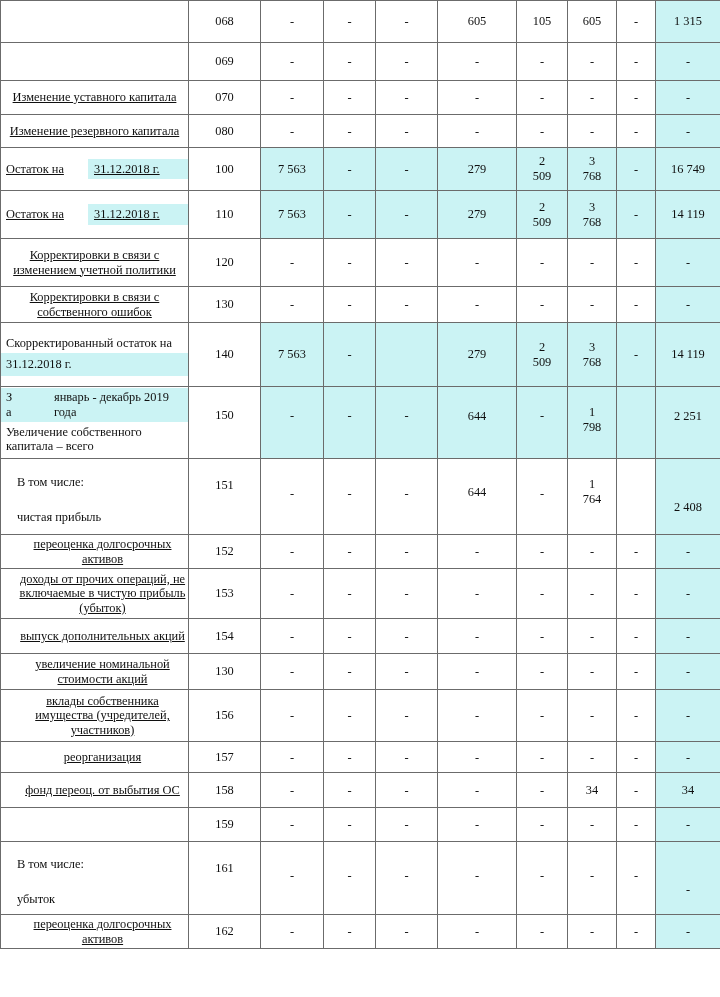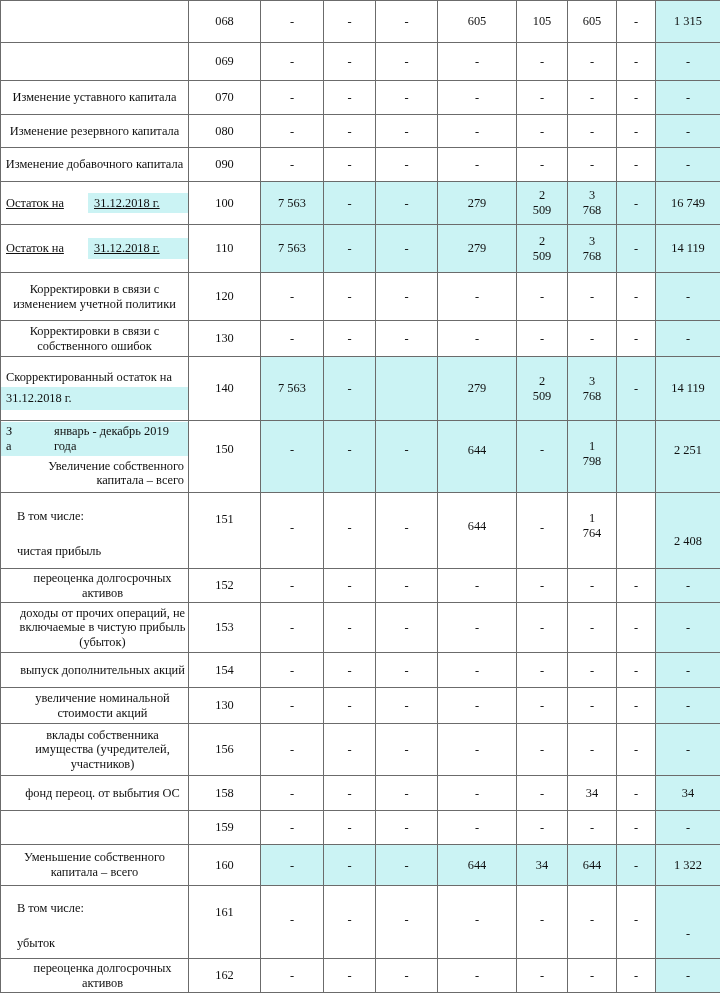--- a/index.html
+++ b/index.html
@@ -37,20 +37,21 @@
   col.c-4{width:79px}
   col.c-5{width:51px}
   col.c-6{width:49px}
   col.c-7{width:39px}
   col.c-8{width:65px}
 
   td.label{
     text-align:left;
     padding:2px 3px 2px 5px;
     vertical-align:middle;
+    text-decoration:underline;
   }
   td.code{font-size:12.6px;}
   td.num{font-size:12.6px;}
   .cyan{background:#cbf3f4 !important;}
 
   
   .splitlabel{
     padding:0;
     position:relative;
     height:100%;
@@ -98,21 +99,21 @@
     padding:2px 2px 2px 5px;
     text-align:left;
   }
   .periodlabel .per .za{
     flex:0 0 48px;
     line-height:1.18;
   }
   .periodlabel .per .txt{line-height:1.18;}
   .periodlabel .sub{
     padding:3px 4px 3px 5px;
-    text-align:right;
+    text-align:left;
     background:#ffffff;
   }
   .indent1{padding-left:16px !important;}
   
   .vtop{vertical-align:top;}
   .vbot{vertical-align:bottom;padding-bottom:3px;margin-left:14px;}
   .twoline{white-space:pre-line;}
 </style>
 </head>
 <body>
@@ -178,32 +179,20 @@
       <td class="num">-</td>
       <td class="num">-</td>
       <td class="num">-</td>
       <td class="num">-</td>
       <td class="num">-</td>
       <td class="num">-</td>
       <td class="num">-</td>
       <td class="num cyan">-</td>
     </tr>
 
-    <tr style="height:34px">
-      <td class="label">Изменение добавочного капитала</td>
-      <td class="code">090</td>
-      <td class="num">-</td>
-      <td class="num">-</td>
-      <td class="num">-</td>
-      <td class="num">-</td>
-      <td class="num">-</td>
-      <td class="num">-</td>
-      <td class="num">-</td>
-      <td class="num cyan">-</td>
-    </tr>
 
     <tr style="height:43px">
       <td class="splitlabel">
         <div class="inner">
           <div class="cap">Остаток на</div>
           <div class="dt">31.12.2018 г.</div>
         </div>
       </td>
       <td class="code">100</td>
       <td class="num cyan">7 563</td>
@@ -379,20 +368,32 @@
       <td class="num">-</td>
       <td class="num">-</td>
       <td class="num">-</td>
       <td class="num">-</td>
       <td class="num">-</td>
       <td class="num">-</td>
       <td class="num">-</td>
       <td class="num cyan">-</td>
     </tr>
 
+    <tr style="height:31px">
+      <td class="label indent1">реорганизация</td>
+      <td class="code">157</td>
+      <td class="num">-</td>
+      <td class="num">-</td>
+      <td class="num">-</td>
+      <td class="num">-</td>
+      <td class="num">-</td>
+      <td class="num">-</td>
+      <td class="num">-</td>
+      <td class="num cyan">-</td>
+    </tr>
 
     <tr style="height:35px">
       <td class="label indent1">фонд переоц. от выбытия ОС</td>
       <td class="code">158</td>
       <td class="num">-</td>
       <td class="num">-</td>
       <td class="num">-</td>
       <td class="num">-</td>
       <td class="num">-</td>
       <td class="num">34</td>
@@ -406,32 +407,20 @@
       <td class="num">-</td>
       <td class="num">-</td>
       <td class="num">-</td>
       <td class="num">-</td>
       <td class="num">-</td>
       <td class="num">-</td>
       <td class="num">-</td>
       <td class="num cyan">-</td>
     </tr>
 
-    <tr style="height:41px">
-      <td class="label">Уменьшение собственного капитала – всего</td>
-      <td class="code">160</td>
-      <td class="num cyan">-</td>
-      <td class="num cyan">-</td>
-      <td class="num cyan">-</td>
-      <td class="num cyan">644</td>
-      <td class="num cyan">34</td>
-      <td class="num cyan">644</td>
-      <td class="num cyan">-</td>
-      <td class="num cyan">1 322</td>
-    </tr>
 
     <tr style="height:73px">
       <td class="stacklabel">
         <div class="top indent1" style="padding-top:9px">В том числе:</div>
         <div class="top indent1" style="padding-top:18px">убыток</div>
       </td>
       <td class="code vbot" style="padding-bottom:20px">161</td>
       <td class="num vbot" style="padding-bottom:5px">-</td>
       <td class="num vbot" style="padding-bottom:5px">-</td>
       <td class="num vbot" style="padding-bottom:5px">-</td>

